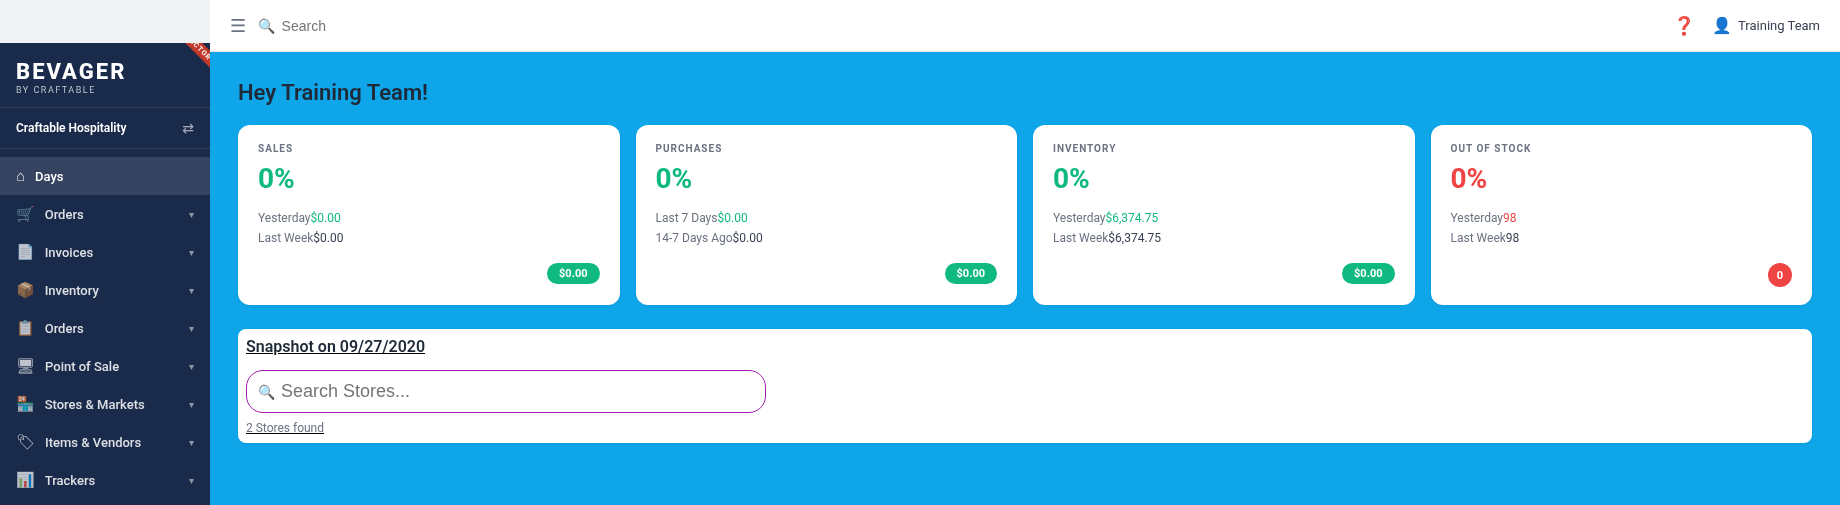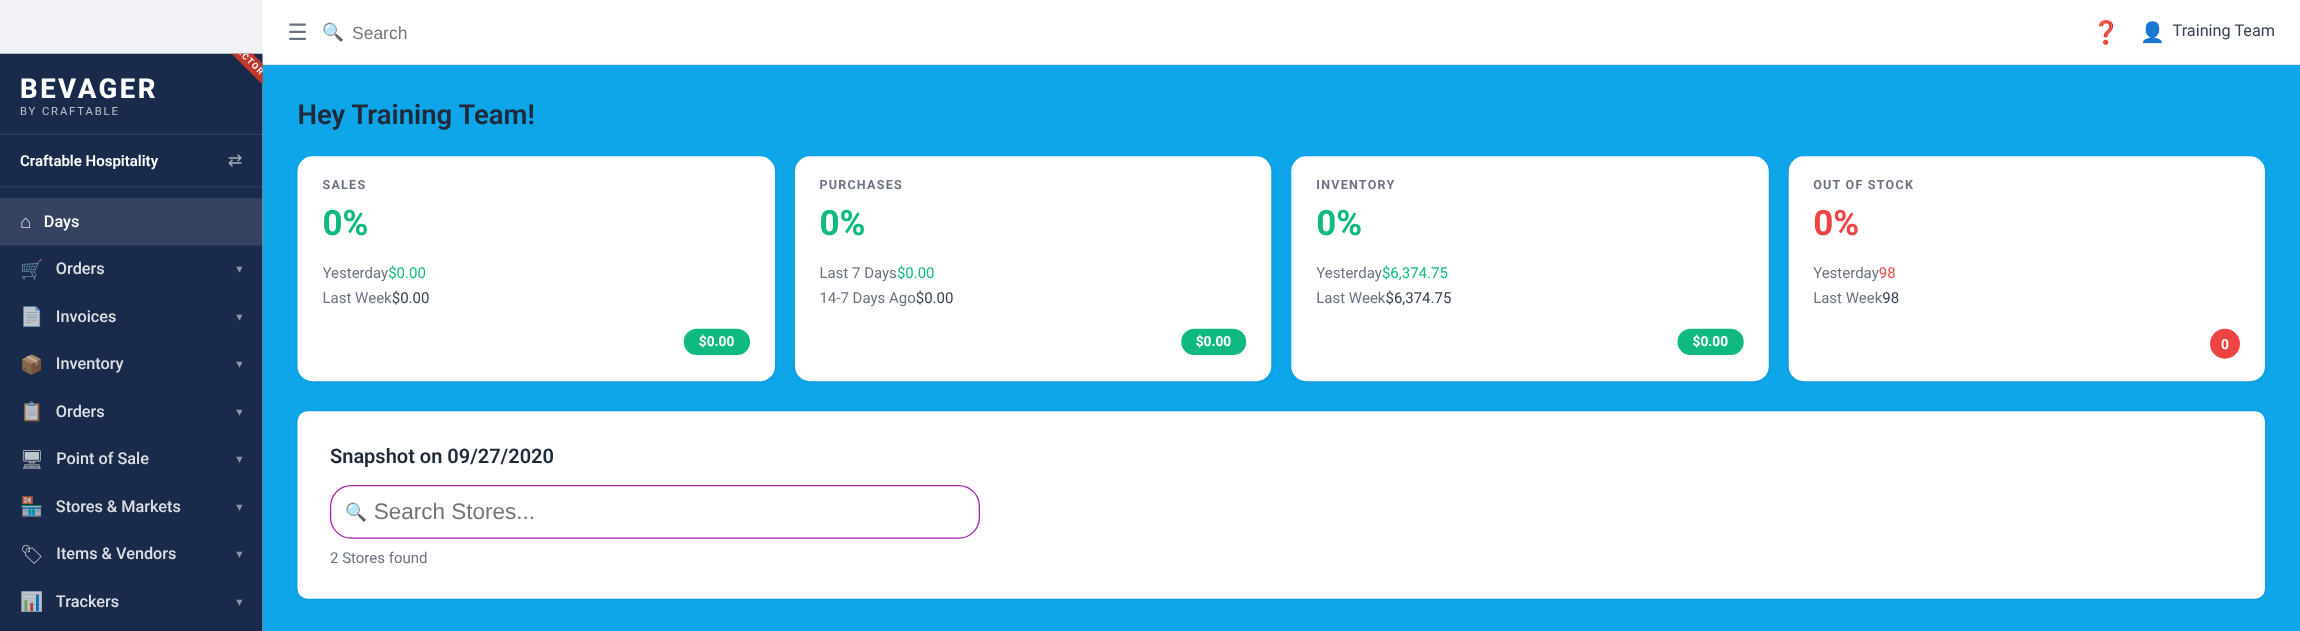--- a/index.html
+++ b/index.html
@@ -220,22 +220,23 @@
     .stat-card-footer {
       display: flex;
       justify-content: flex-end;
       margin-top: 8px;
     }
 
     
     .snapshot-section {
       background: #fff;
       border-radius: 8px;
-      padding: 26px;
+      padding: 8px;
       box-shadow: 0 1px 3px rgba(0,0,0,0.06);
+      text-decoration: underline;
     }
     .snapshot-title {
       font-size: 16px;
       font-weight: 600;
       color: #1f2937;
       margin-bottom: 14px;
     }
     .search-stores-wrapper {
       position: relative;
       width: 520px;

